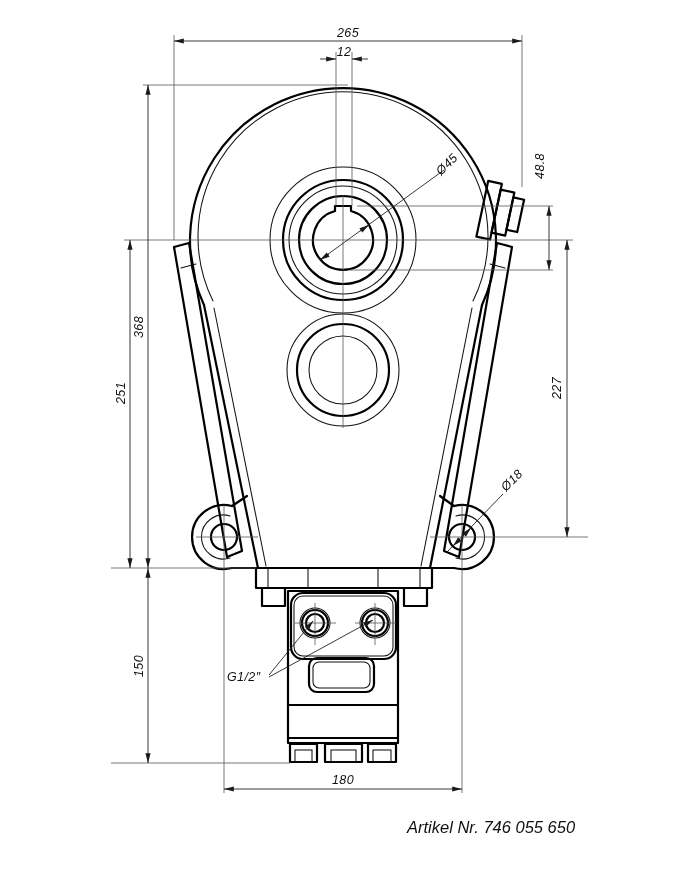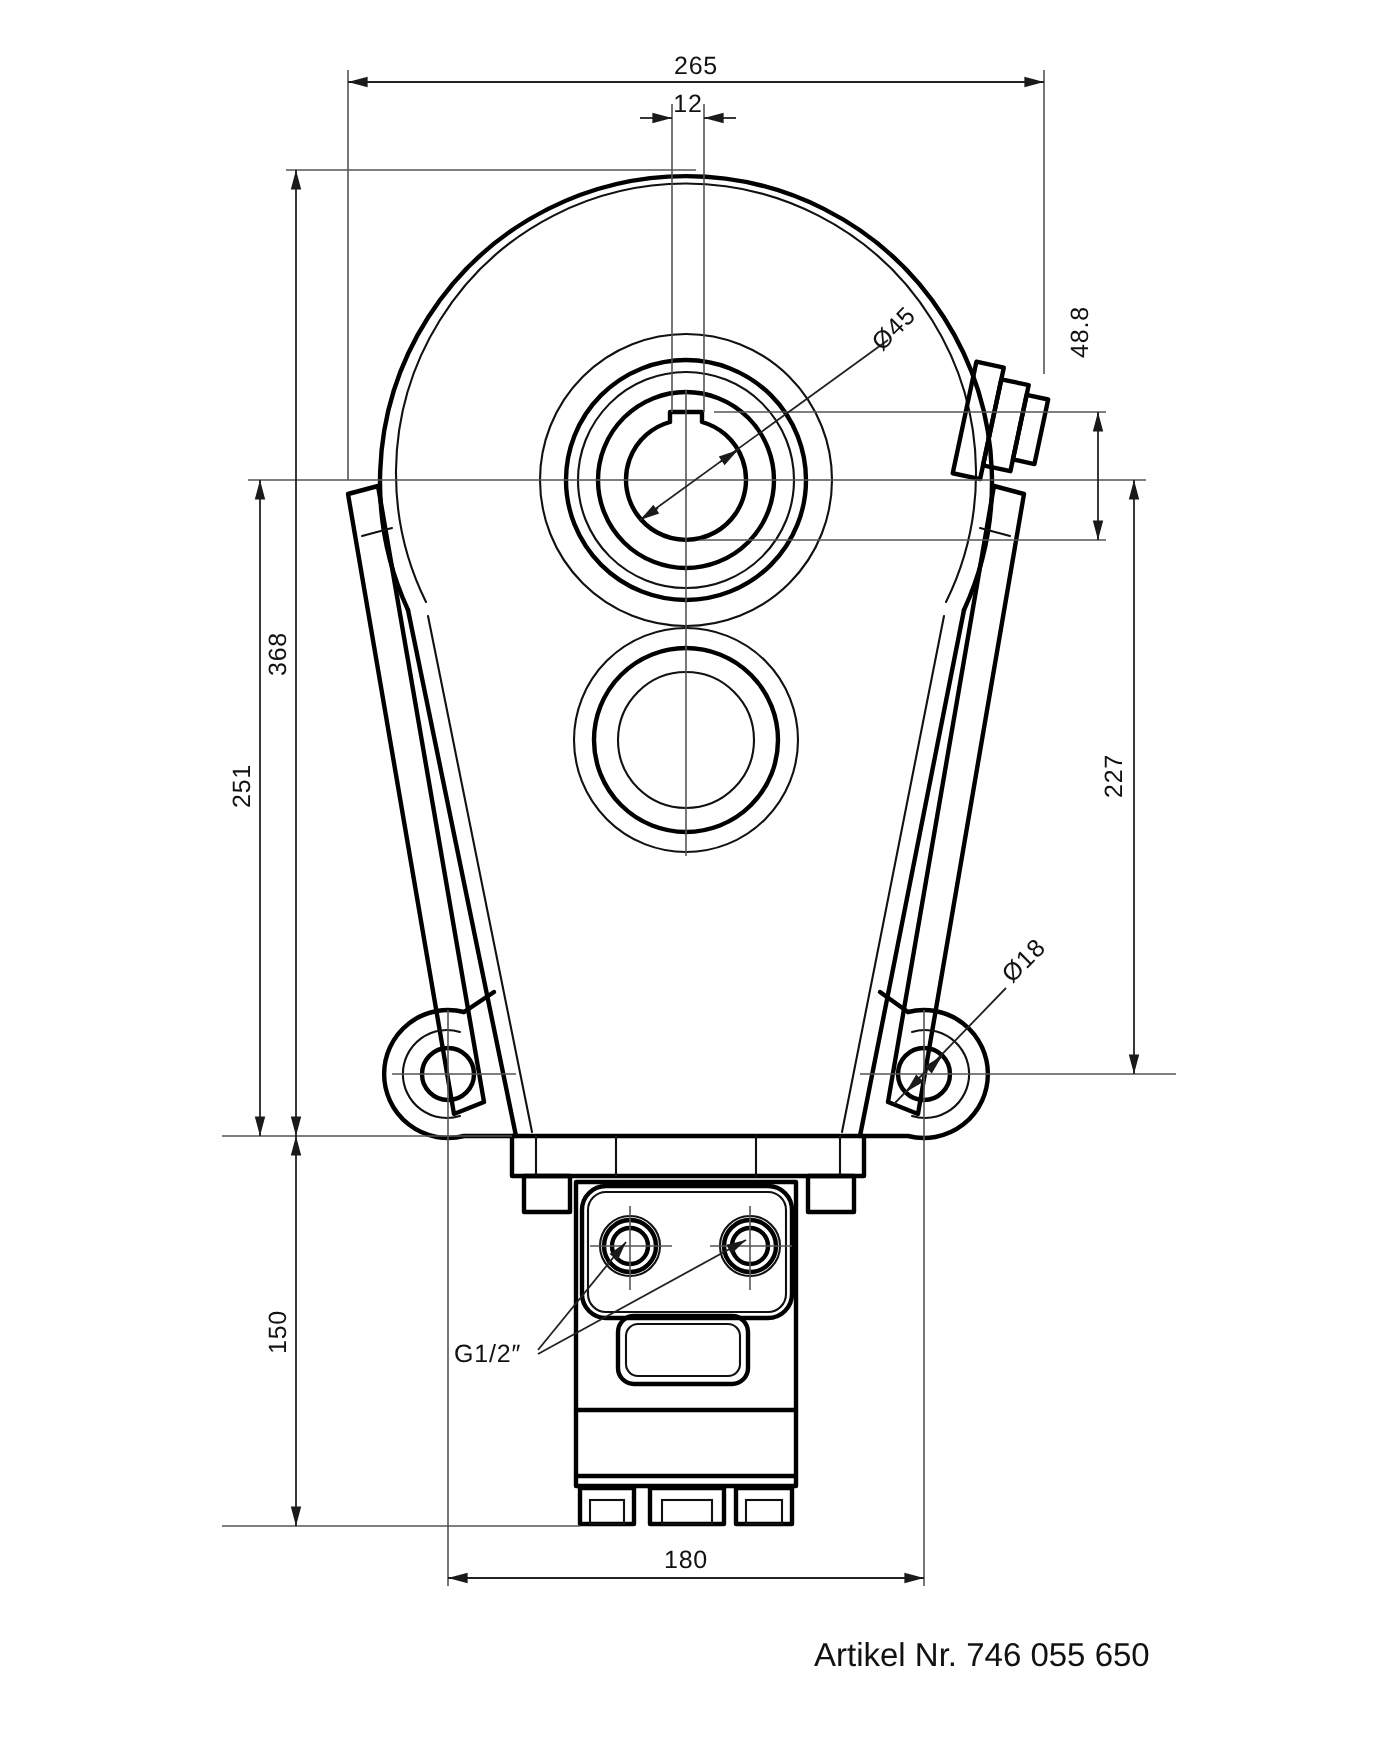--- a/index.html
+++ b/index.html
@@ -1,18 +1,18 @@
 <!DOCTYPE html>
 <html><head>
 <meta charset="utf-8">
 <style>
   html,body{margin:0;padding:0;background:#e8e8e8;}
   .sheet{
     position:relative;width:700px;height:869px;background:#ffffff;
-    font-family:"Liberation Sans", sans-serif;overflow:hidden;
+    font-family:"Liberation Sans", sans-serif;overflow:hidden;font-style:italic;
   }
   svg{display:block;}
   .bold{stroke:#000;stroke-width:2.2;fill:none;stroke-linecap:round;stroke-linejoin:round;}
   .med {stroke:#111;stroke-width:1.05;fill:none;stroke-linecap:round;}
   .dim {stroke:#222;stroke-width:0.9;fill:none;}
   .ext {stroke:#555;stroke-width:0.8;fill:none;}
   .dimtxt{
     font-family:"Liberation Sans", sans-serif;font-size:12.5px;fill:#111;
     letter-spacing:0.4px;
   }

